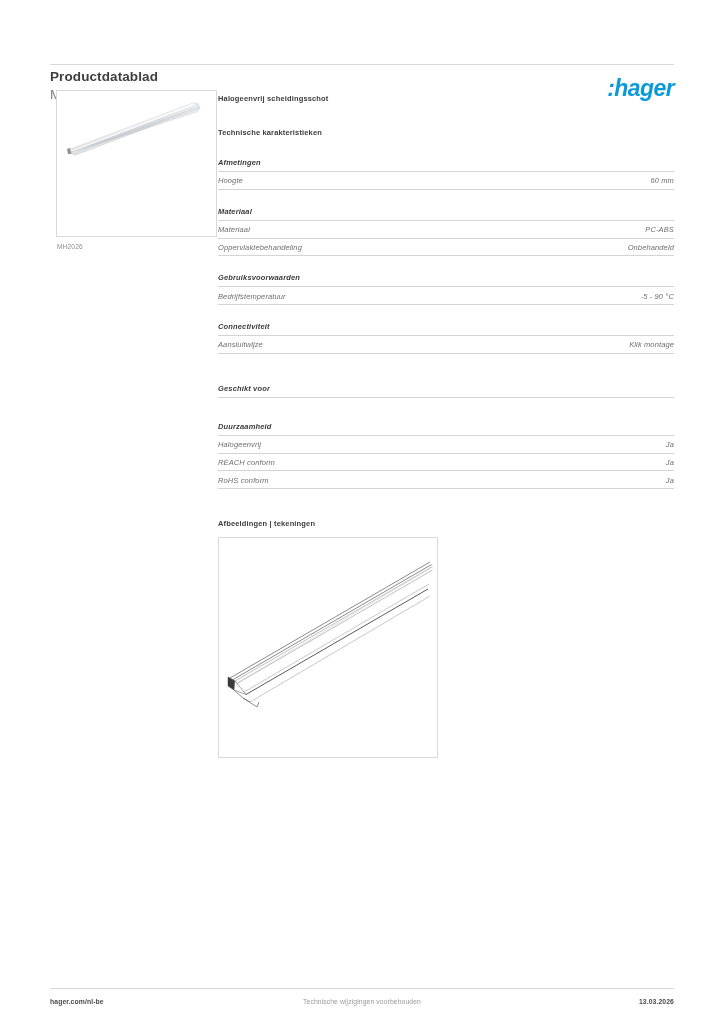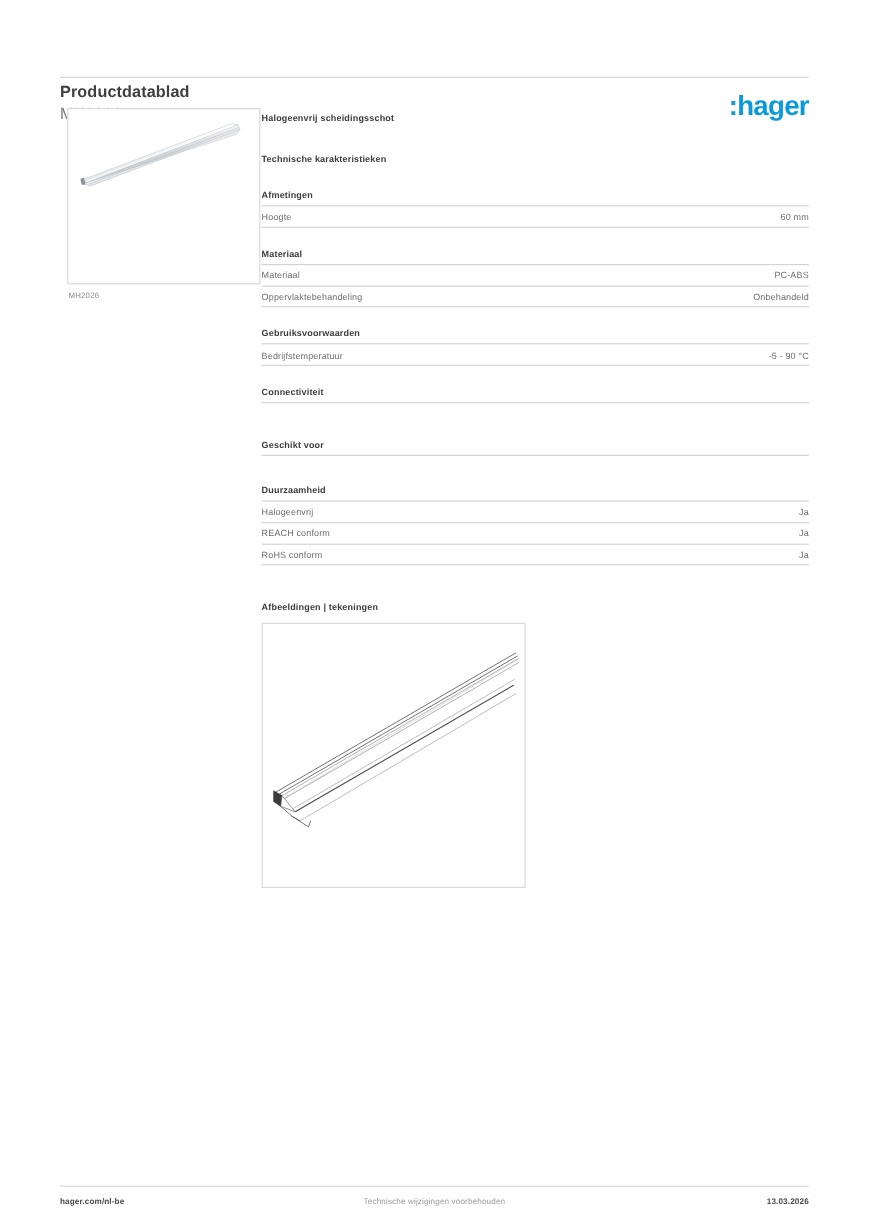--- a/index.html
+++ b/index.html
@@ -54,20 +54,21 @@
   }
   .logo {
     position: absolute;
     right: 0;
     top: 7px;
     font-size: 23px;
     font-weight: bold;
     color: #0b9ad9;
     letter-spacing: -0.6px;
     line-height: 24px;
+    font-style: italic;
   }
   .header-rule {
     position: absolute;
     left: 50px;
     top: 64px;
     width: 624px;
     height: 1px;
     background: #d8d8d8;
   }
 
@@ -108,21 +109,21 @@
     margin: 0 0 25px 0;
   }
   .tech-heading {
     font-size: 7.5px;
     font-weight: bold;
     color: #3c3c3c;
     letter-spacing: 0.15px;
     margin: 0 0 21px 0;
   }
 
-  .section { margin-bottom: 17px; }
+  .section { margin-bottom: 17px; font-style: italic; }
   .section-title {
     font-size: 7.5px;
     font-weight: bold;
     color: #3c3c3c;
     letter-spacing: 0.15px;
     padding-bottom: 4px;
     border-bottom: 1px solid #d4d4d4;
   }
   .spec-row {
     display: flex;
@@ -273,20 +274,24 @@
     <div class="section">
       <div class="section-title">Gebruiksvoorwaarden</div>
       <div class="spec-row">
         <span class="spec-label">Bedrijfstemperatuur</span>
         <span class="spec-value">-5 - 90 °C</span>
       </div>
     </div>
 
     <div class="section gap-xl">
       <div class="section-title">Connectiviteit</div>
+      <div class="spec-row">
+        <span class="spec-label">Aansluitwijze</span>
+        <span class="spec-value">Klik montage</span>
+      </div>
     </div>
 
     <div class="section gap-big">
       <div class="section-title">Geschikt voor</div>
     </div>
 
     <div class="section gap-xl">
       <div class="section-title">Duurzaamheid</div>
       <div class="spec-row">
         <span class="spec-label">Halogeenvrij</span>

